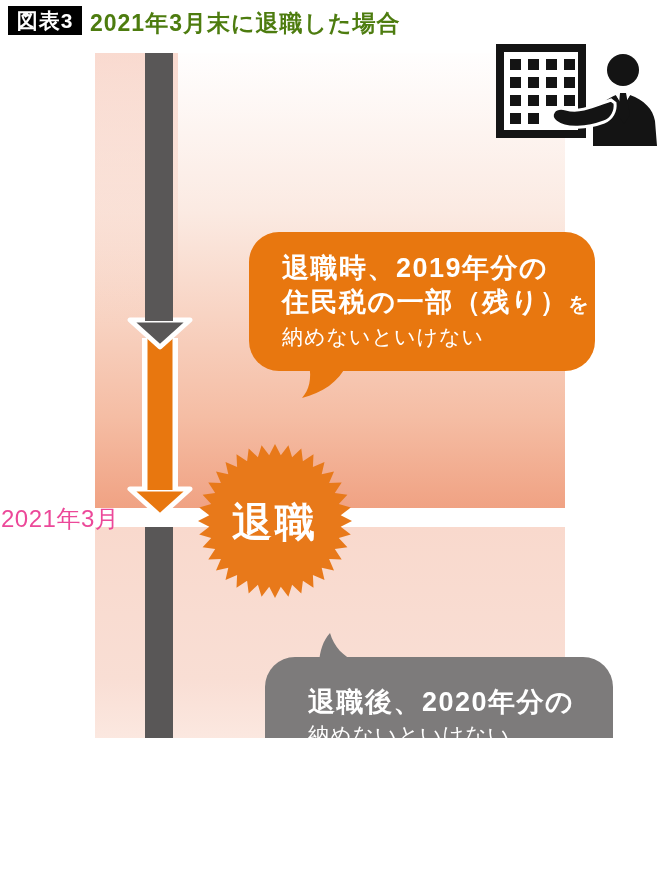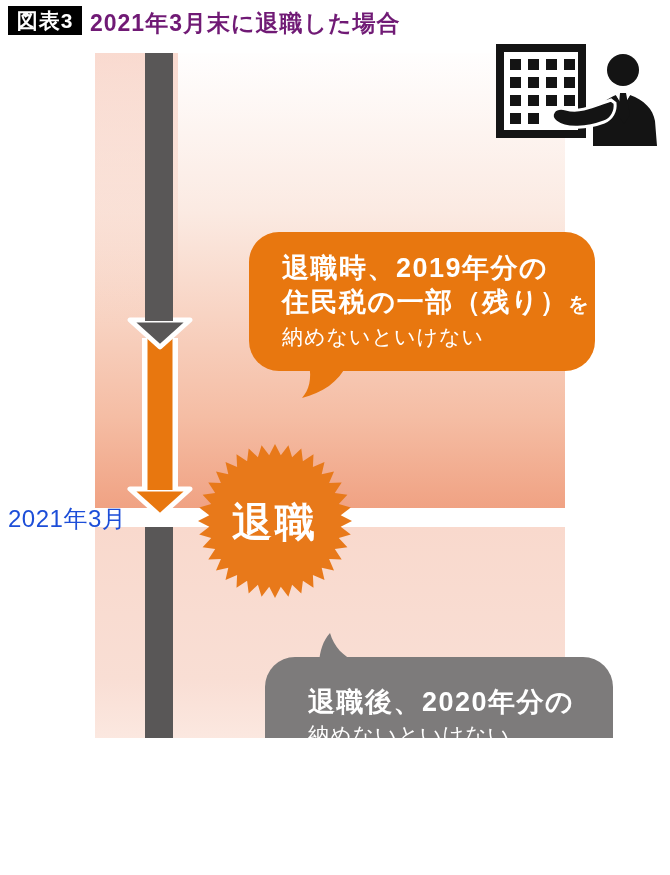--- a/index.html
+++ b/index.html
@@ -7,40 +7,40 @@
     position:relative;width:670px;height:738px;background:#fff;overflow:hidden;
     font-family:"Liberation Sans","DejaVu Sans",sans-serif;
   }
   
   .fig-badge{
     position:absolute;left:8px;top:6px;width:74px;height:29px;background:#000;
     color:#fff;font-size:21px;font-weight:bold;display:flex;align-items:center;justify-content:center;
     letter-spacing:1px;
   }
   .fig-title{
-    position:absolute;left:90px;top:8px;font-size:23px;font-weight:bold;color:#701a75;letter-spacing:1px;
+    position:absolute;left:90px;top:8px;font-size:23px;font-weight:bold;color:#4d7c0f;letter-spacing:1px;
   }
   
   .bg-top{
     position:absolute;left:95px;top:53px;width:470px;height:455px;
     background:linear-gradient(180deg,#fffefe 0%,#fbeae2 35%,#f5bda4 80%,#f0a283 100%);
   }
   .bg-top-leftstrip{
     position:absolute;left:95px;top:53px;width:83px;height:455px;
     background:linear-gradient(180deg,rgba(246,199,183,.65) 0%,rgba(246,199,183,0) 60%);
   }
   .bg-bottom{
     position:absolute;left:95px;top:527px;width:470px;height:335px;
     background:linear-gradient(180deg,#f9d9cd 0%,#f9ded4 45%,#fdf0ea 78%,#ffffff 95%);
   }
   
   .timeline-svg{position:absolute;left:0;top:0;width:670px;height:875px;}
   
   .date-label{
-    position:absolute;left:8px;top:503px;font-size:24px;color:#1d4ed8;letter-spacing:0.5px;
+    position:absolute;left:1px;top:503px;font-size:24px;color:#ec4899;letter-spacing:0.5px;
   }
   
   .star-text{font-size:40px;font-weight:bold;letter-spacing:3px;}
   
   .bubble{position:absolute;box-sizing:border-box;color:#fff;border-radius:30px;}
   .bubble-orange{left:249px;top:232px;width:346px;height:139px;background:#e8770f;padding:19px 0 0 33px;}
   .bubble-gray{left:265px;top:657px;width:348px;height:143px;background:#7d7b7b;padding:28px 0 8px 43px;}
   .bline-big{font-size:27px;font-weight:600;line-height:34px;letter-spacing:1.5px;white-space:nowrap;}
   .bline-small{font-size:21px;font-weight:400;line-height:31px;letter-spacing:1px;white-space:nowrap;}
   .inline-small{font-size:20px;font-weight:600;letter-spacing:1px;}

